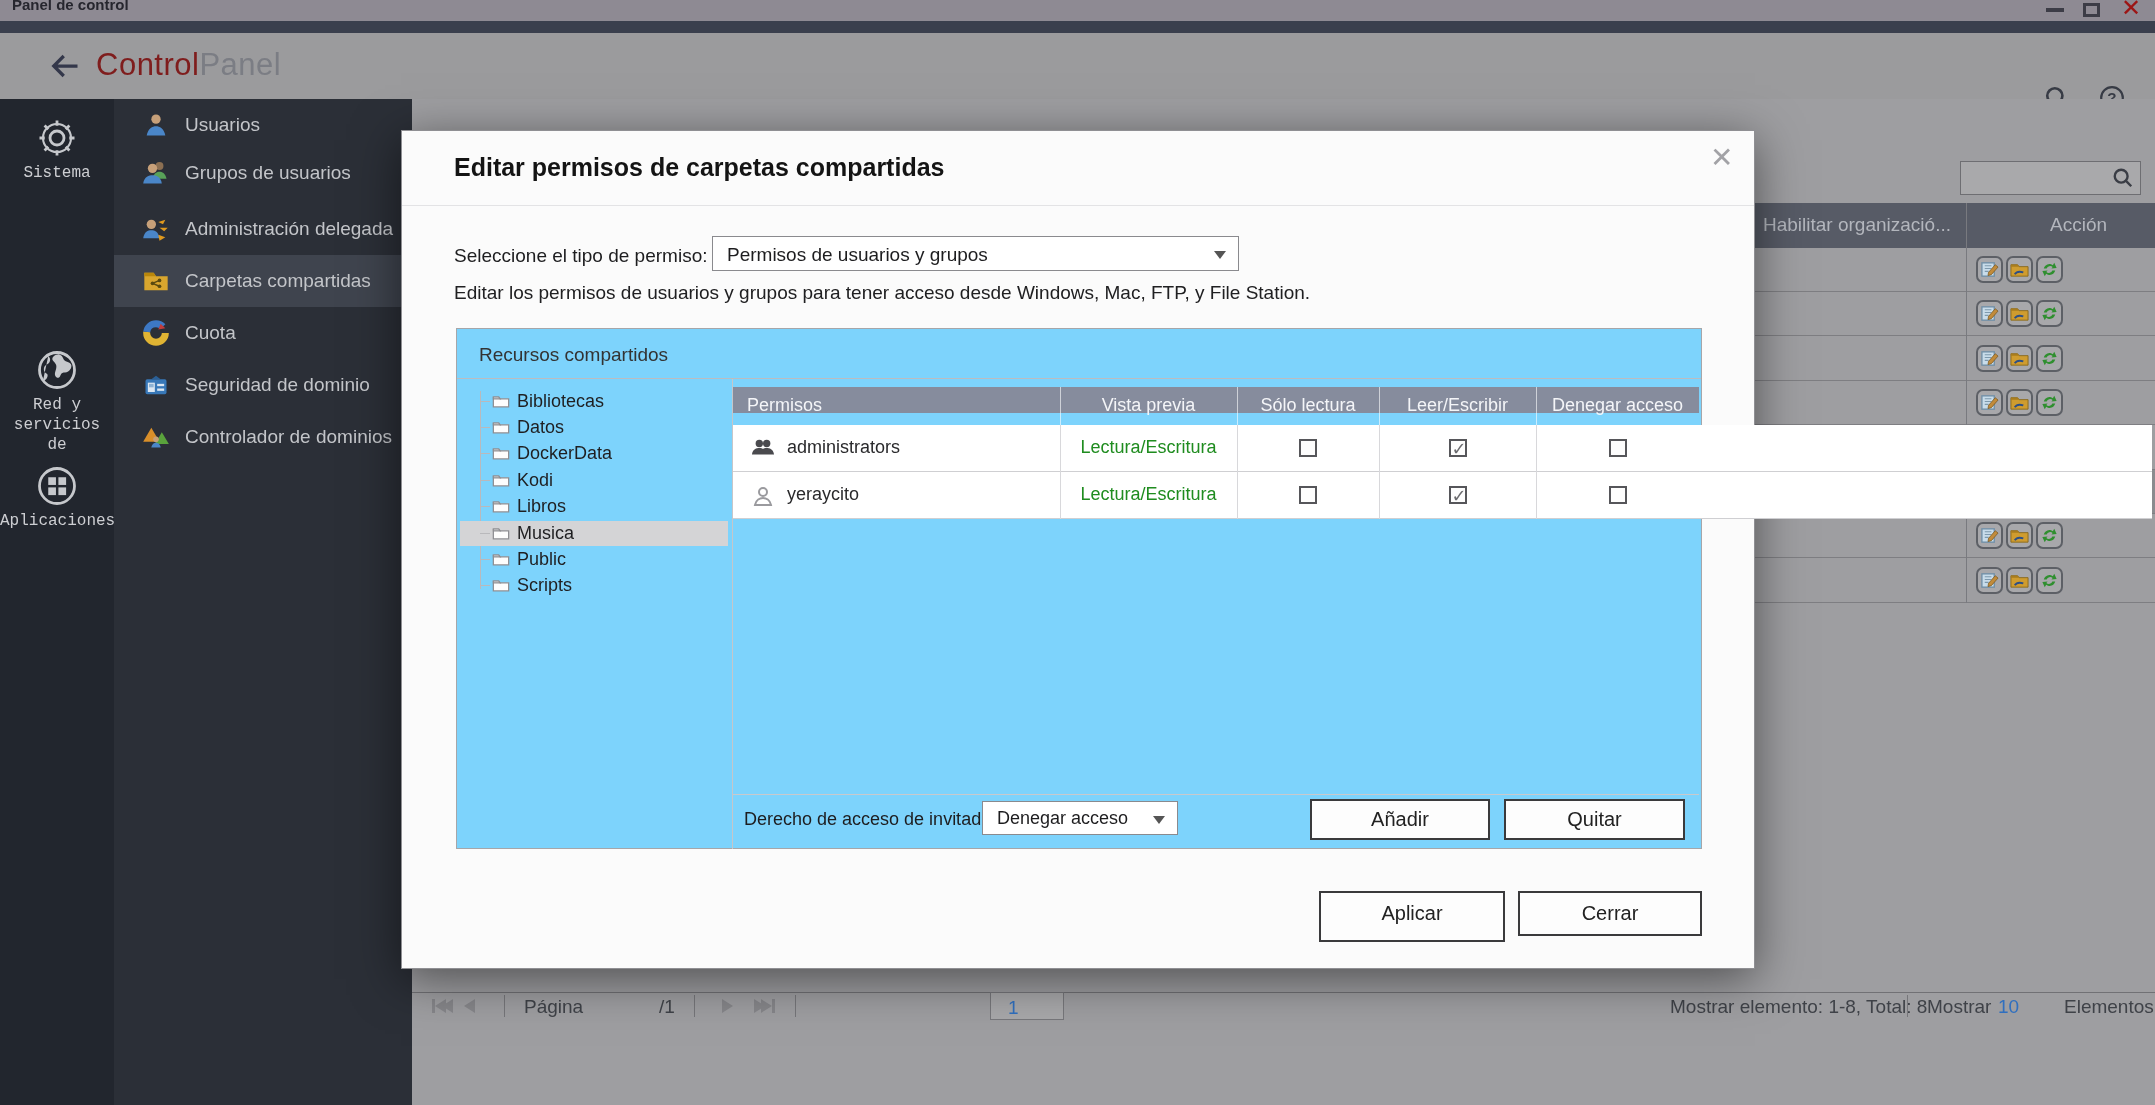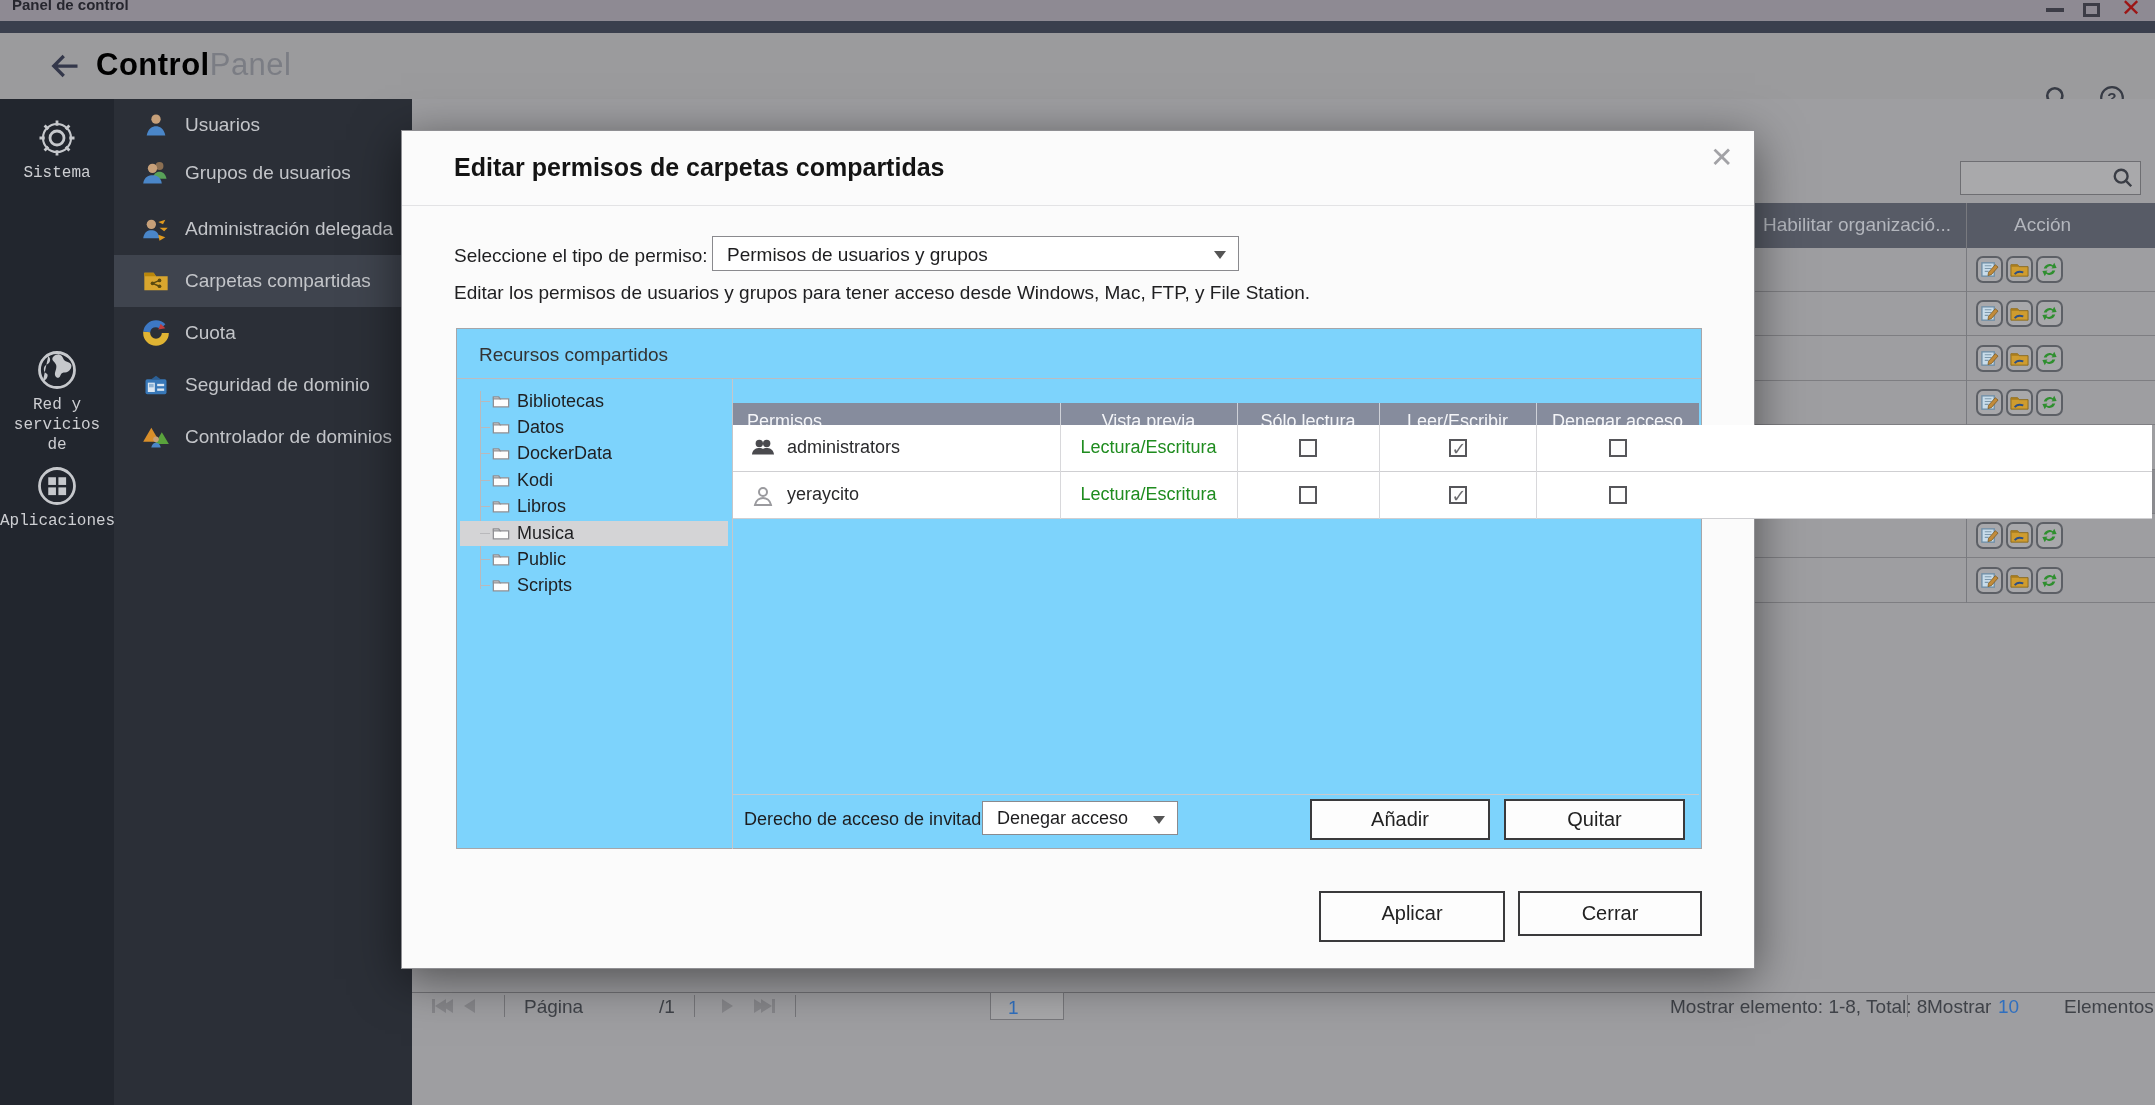--- a/index.html
+++ b/index.html
@@ -12,21 +12,21 @@
   #win-title{left:12px;top:-4px;font-size:15px;font-weight:bold;color:#26262e;}
   #btn-min{left:2046px;top:8px;width:18px;height:4px;background:#3c3c46;}
   #btn-max{left:2083px;top:3px;width:17px;height:14px;border:3px solid #3c3c46;background:transparent;}
   #btn-close{left:2121px;top:-6px;font-size:24px;font-weight:bold;color:#9c1515;}
   #topstrip{left:0;top:21px;width:2155px;height:12px;background:#3a3f4d;}
 
   
   #appheader{left:0;top:33px;width:2155px;height:66px;background:#9b9b9d;}
   #back-arrow{left:50px;top:18px;width:30px;height:30px;color:#33374a;}
   #brand{left:96px;top:14px;font-size:31px;letter-spacing:.5px;}
-  #brand b{color:#000000;font-weight:bold;}
+  #brand b{color:#7f1d1d;font-weight:normal;}
   #brand span{color:#7b7d84;font-weight:300;}
   .hdr-ic{top:52px;width:26px;height:26px;color:#373b45;}
   #hdr-search{left:2044px;}
   #hdr-help{left:2099px;}
 
   
   #rail{left:0;top:99px;width:114px;height:1006px;background:#22262e;}
   .rail-item{position:absolute;left:0;width:114px;height:116px;text-align:center;color:#cfd0d4;}
   .rail-item.sel{background:#1d4b9e;}
   .rail-item .ric{display:block;margin:18px auto 4px;width:42px;height:42px;}
@@ -231,21 +231,21 @@
 
   <div class="abs" id="content"></div>
   <div class="abs" id="bg-search">
     <svg viewBox="0 0 24 24" fill="none" stroke="currentColor" stroke-width="2.6">
         <circle cx="10" cy="10" r="7"></circle>
         <path d="M15.5 15.5 L21 21"></path>
       </svg>
   </div>
   <div class="abs" id="bg-thead">
     <div class="bg-th" style="left:1351px">Habilitar organizació...</div>
-    <div class="bg-th" style="left:1602px">Acción</div>
+    <div class="bg-th" style="left:1638px">Acción</div>
   </div>
   <div class="abs" id="bg-rows">
       <div class="bg-row" style="top: 248px;">
         <div class="act-btn" style="left: 1564px;">
           <svg viewBox="0 0 20 20">
             <rect x="2" y="3" width="13" height="14" fill="#c8dcea" stroke="#6f8ea6" stroke-width="1.4"></rect>
             <path d="M5 6h7M5 9h7M5 12h4" stroke="#7d99ad" stroke-width="1.2"></path>
             <path d="M9 13l7-8 3 2.4-7 8-3.6 1z" fill="#c28b3a" stroke="#7a5a22" stroke-width=".8"></path>
           </svg>
         </div>
@@ -517,21 +517,21 @@
           <div class="tree-item" style="top: 194.3px;">
             <div class="stub"></div>
             <span class="fold"><svg viewBox="0 0 20 17">
                 <path d="M1.5 4.5h6l1.6 2h9.4v9H1.5z" fill="#fdfdfd" stroke="#8f8f93" stroke-width="1.4"></path>
                 <path d="M1.5 4.5h6l1.6 2H1.5z" fill="#d8d8da" stroke="#8f8f93" stroke-width="1.2"></path>
               </svg></span>
             <div class="tlab">Scripts</div>
           </div>
         </div>
       <div class="abs" id="perm-area">
-          <div class="abs" style="left: 276px; top: 74px; width: 966px; height: 38px; background: rgb(134, 140, 157);">
+          <div class="abs" style="left: 276px; top: 58px; width: 966px; height: 26px; background: rgb(134, 140, 157);">
             <div class="pth" style="left: 14px;">Permisos</div>
             <div class="pth" style="left: 327px; width: 177px; text-align: center;">Vista previa</div>
             <div class="pvline" style="left: 327px; top: 0px; height: 38px;"></div>
             <div class="pth" style="left: 504px; width: 142px; text-align: center;">Sólo lectura</div>
             <div class="pvline" style="left: 504px; top: 0px; height: 38px;"></div>
             <div class="pth" style="left: 646px; width: 157px; text-align: center;">Leer/Escribir</div>
             <div class="pvline" style="left: 646px; top: 0px; height: 38px;"></div>
             <div class="pth" style="left: 803px; width: 163px; text-align: center;">Denegar acceso</div>
             <div class="pvline" style="left: 803px; top: 0px; height: 38px;"></div>
           </div>

